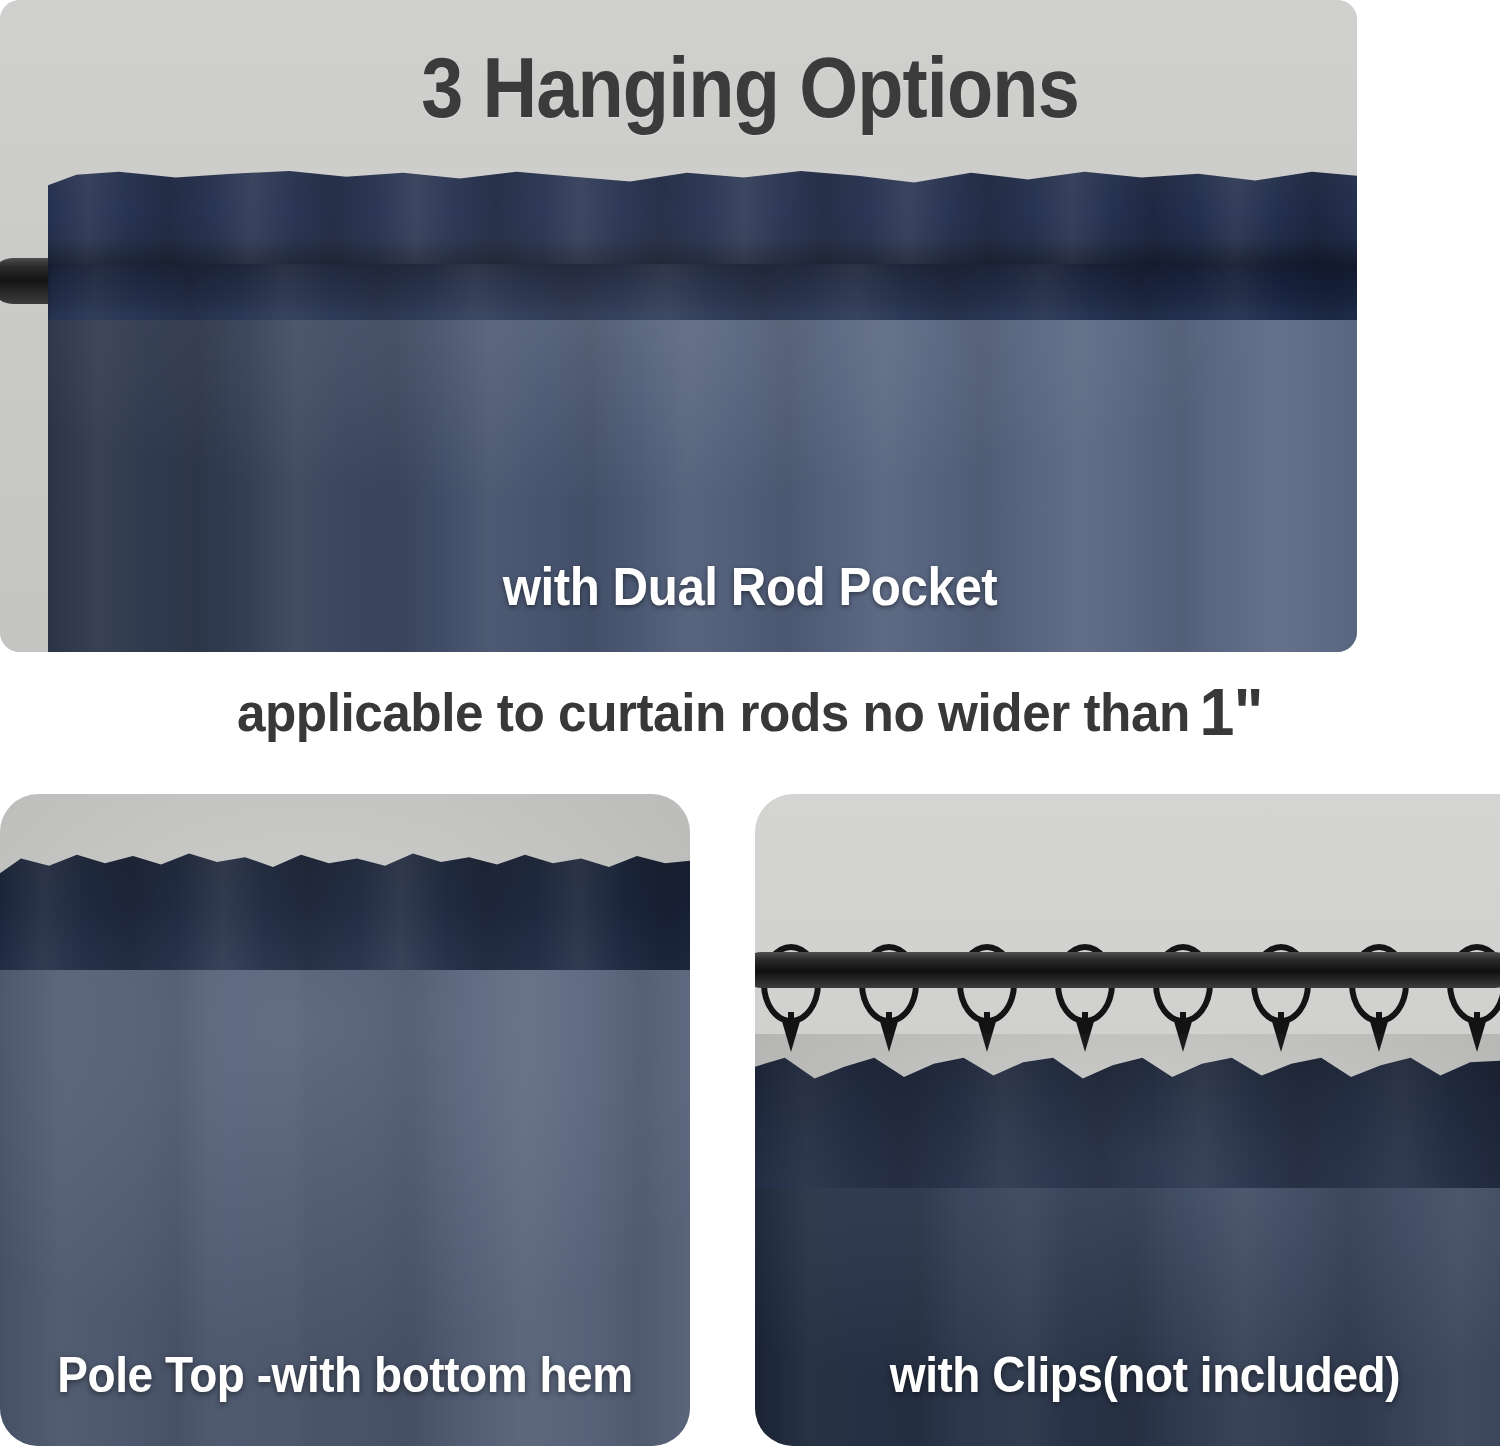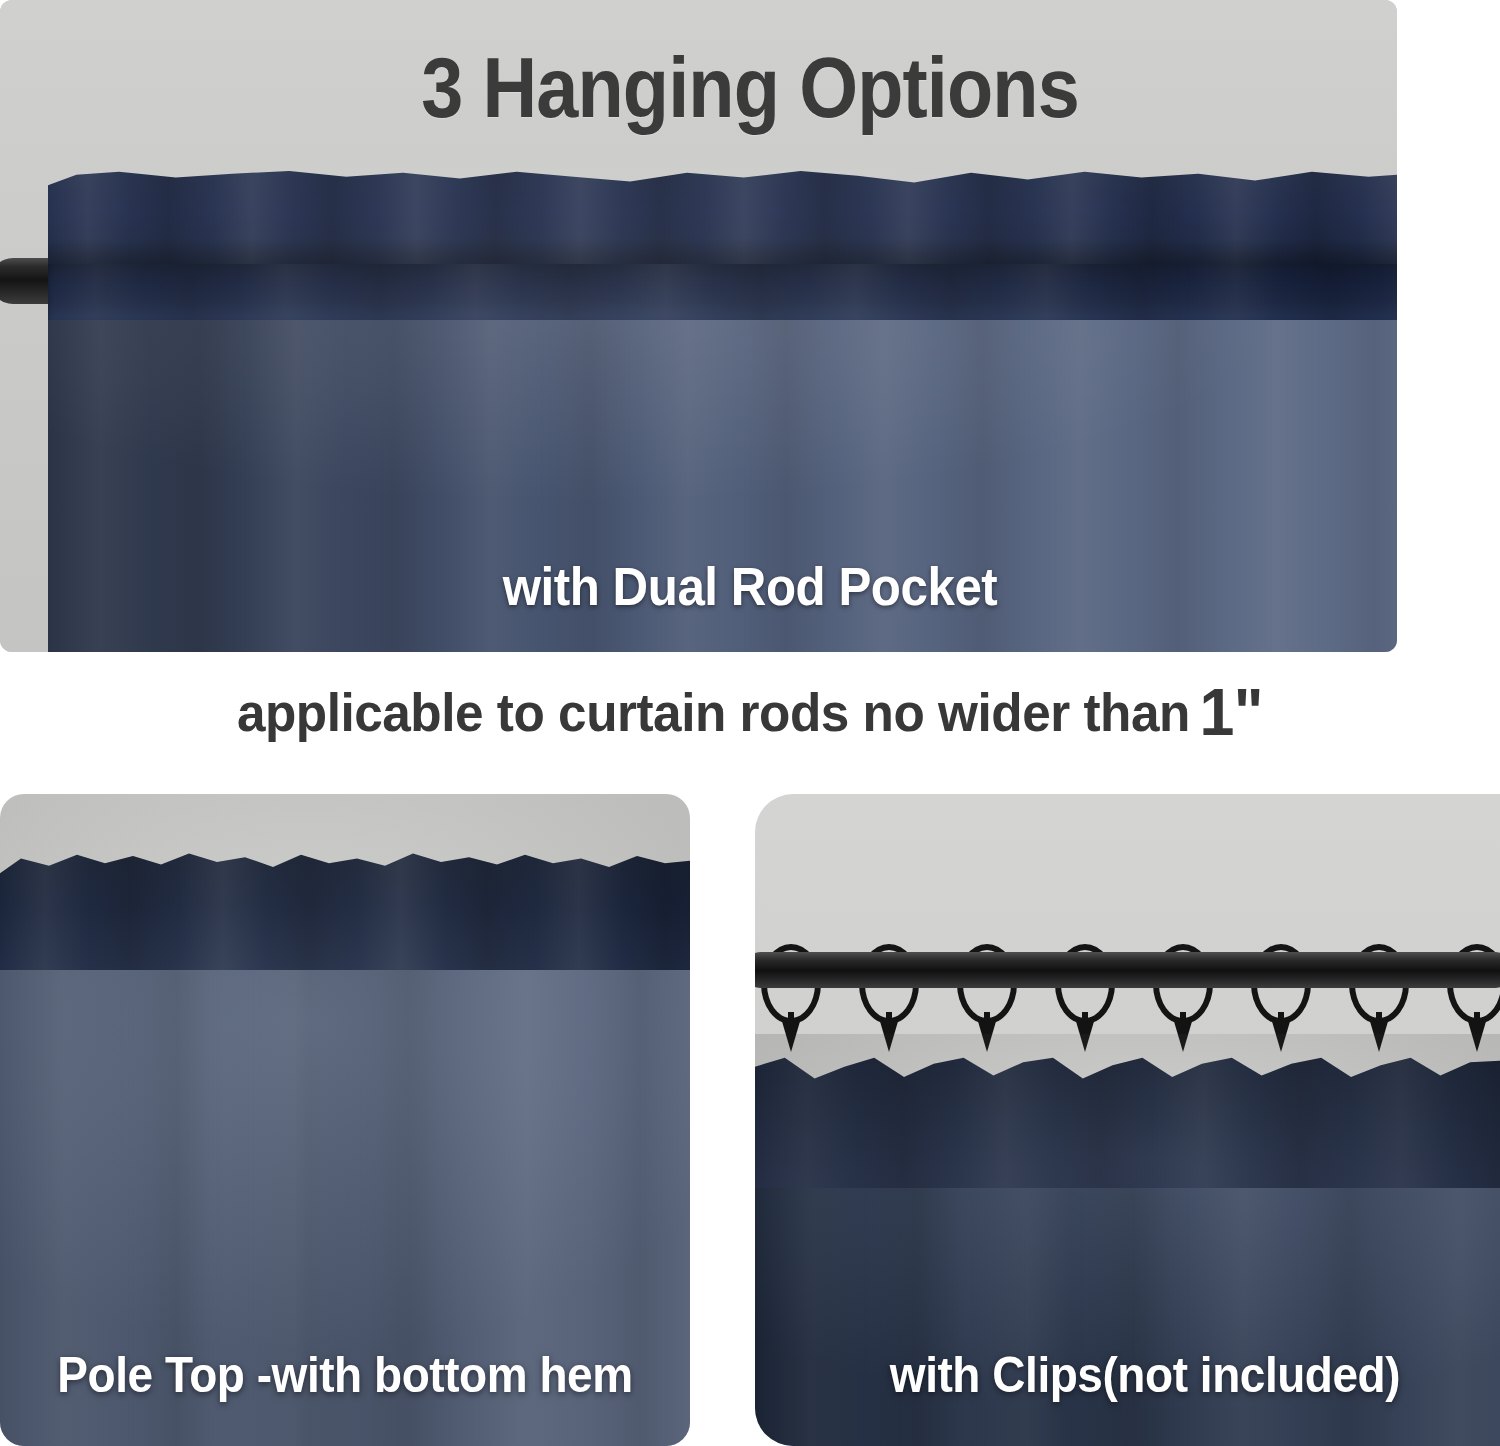--- a/index.html
+++ b/index.html
@@ -20,24 +20,23 @@
     overflow: hidden;
   }
 
   
   .panel-top {
     position: absolute;
     left: 0;
     top: 0;
     width: 1357px;
     height: 652px;
-    border-radius: 12px;
+    border-radius: 20px;
     overflow: hidden;
     background: #cbcbc9;
-    padding-left: 40px;
   }
   .wall {
     position: absolute;
     left: 0; top: 0; right: 0; bottom: 0;
     background: linear-gradient(180deg, #d0d0ce 0%, #c9c9c7 55%, #c4c4c2 100%);
   }
 
   
   .rod-top {
     position: absolute;
@@ -189,21 +188,21 @@
   }
 
   
   .panel-bl, .panel-br {
     position: absolute;
     top: 794px;
     height: 652px;
     border-radius: 38px;
     overflow: hidden;
   }
-  .panel-bl { left: 0;   width: 690px; border-radius: 24px; }
+  .panel-bl { left: 0;   width: 690px; }
   .panel-br { left: 755px; width: 745px; padding-left: 35px; }
 
   
   .bl-wall {
     position: absolute;
     left: 0; top: 0; right: 0; bottom: 0;
     background: linear-gradient(180deg, #d2d2d0 0%, #c8c8c6 100%);
   }
   .bl-rod {
     position: absolute;

